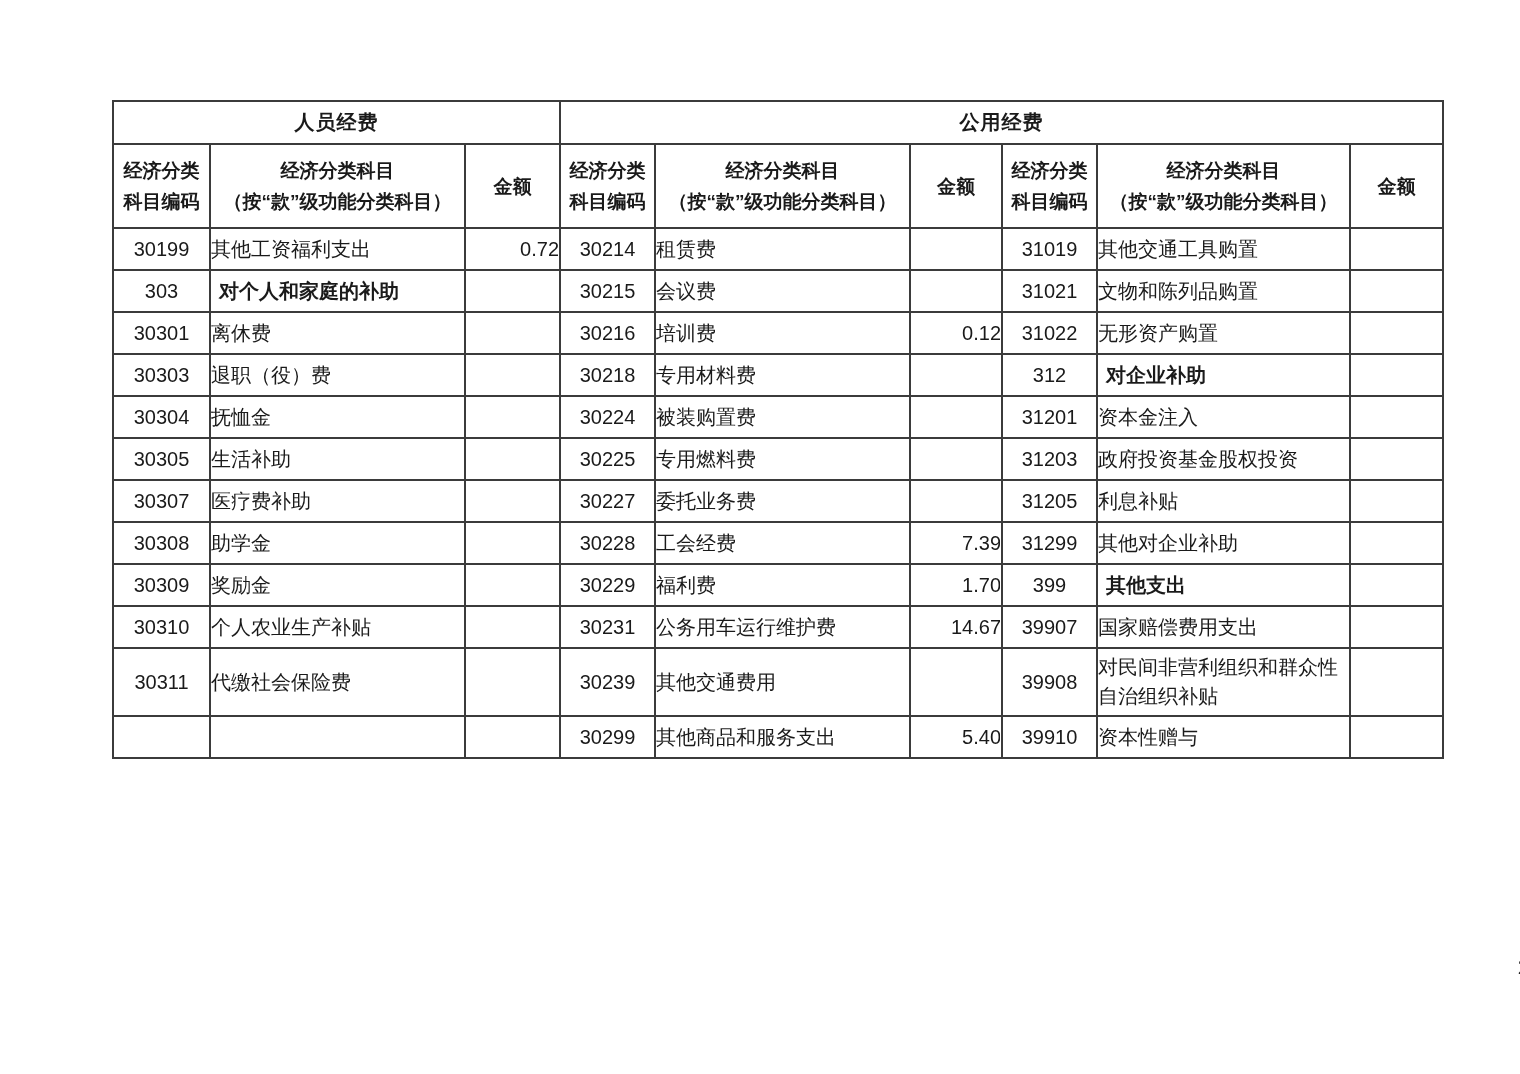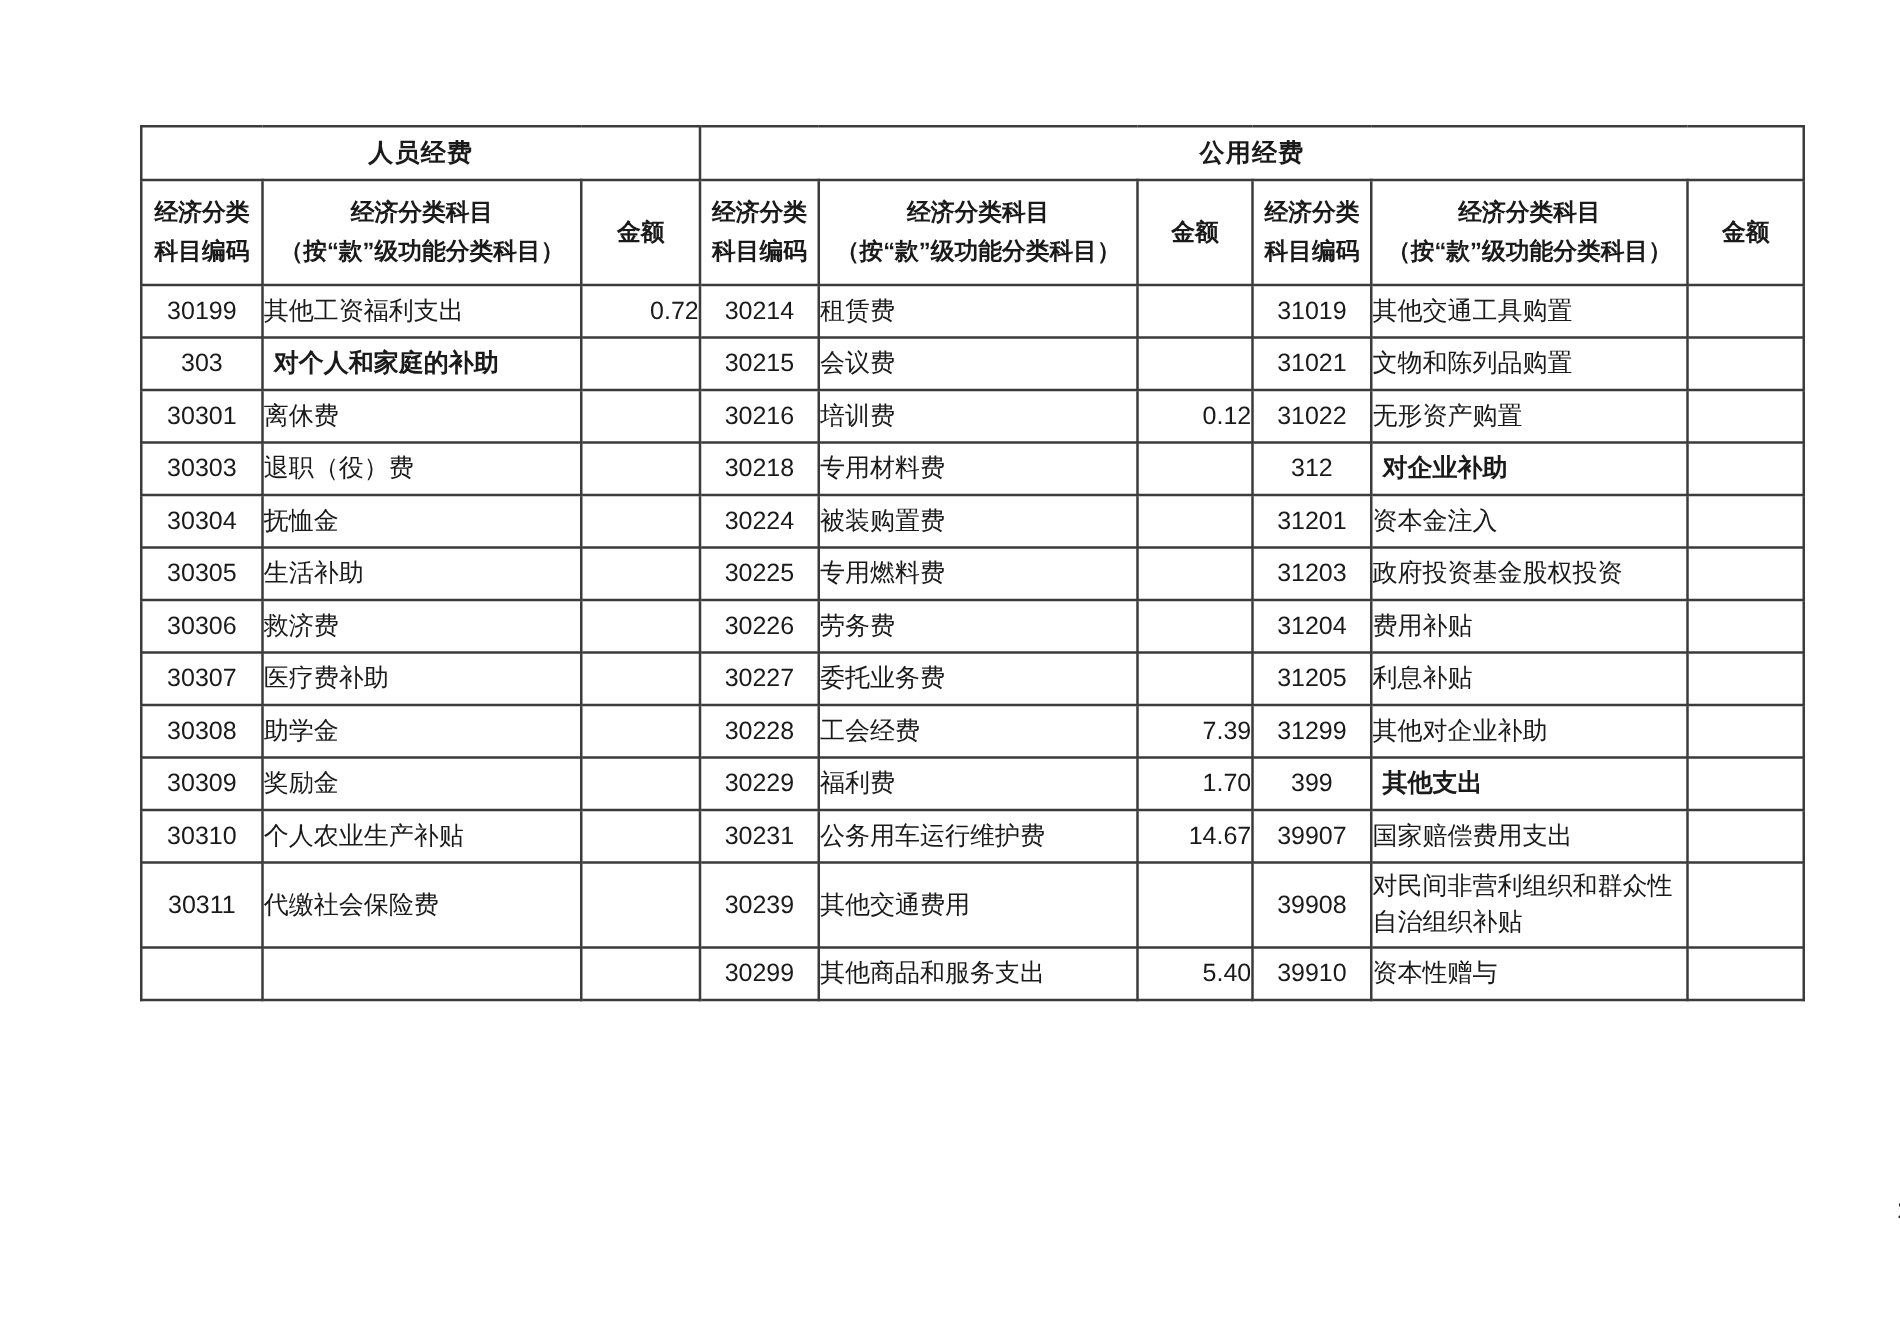--- a/index.html
+++ b/index.html
@@ -194,31 +194,20 @@
       <td class="subject">生活补助</td>
       <td class="amount"></td>
       <td class="code sec-l">30225</td>
       <td class="subject">专用燃料费</td>
       <td class="amount"></td>
       <td class="code sec-l">31203</td>
       <td class="subject">政府投资基金股权投资</td>
       <td class="amount"></td>
     </tr>
     <tr class="r">
-      <td class="code">30306</td>
-      <td class="subject">救济费</td>
-      <td class="amount"></td>
-      <td class="code sec-l">30226</td>
-      <td class="subject">劳务费</td>
-      <td class="amount"></td>
-      <td class="code sec-l">31204</td>
-      <td class="subject">费用补贴</td>
-      <td class="amount"></td>
-    </tr>
-    <tr class="r">
       <td class="code">30307</td>
       <td class="subject">医疗费补助</td>
       <td class="amount"></td>
       <td class="code sec-l">30227</td>
       <td class="subject">委托业务费</td>
       <td class="amount"></td>
       <td class="code sec-l">31205</td>
       <td class="subject">利息补贴</td>
       <td class="amount"></td>
     </tr>

